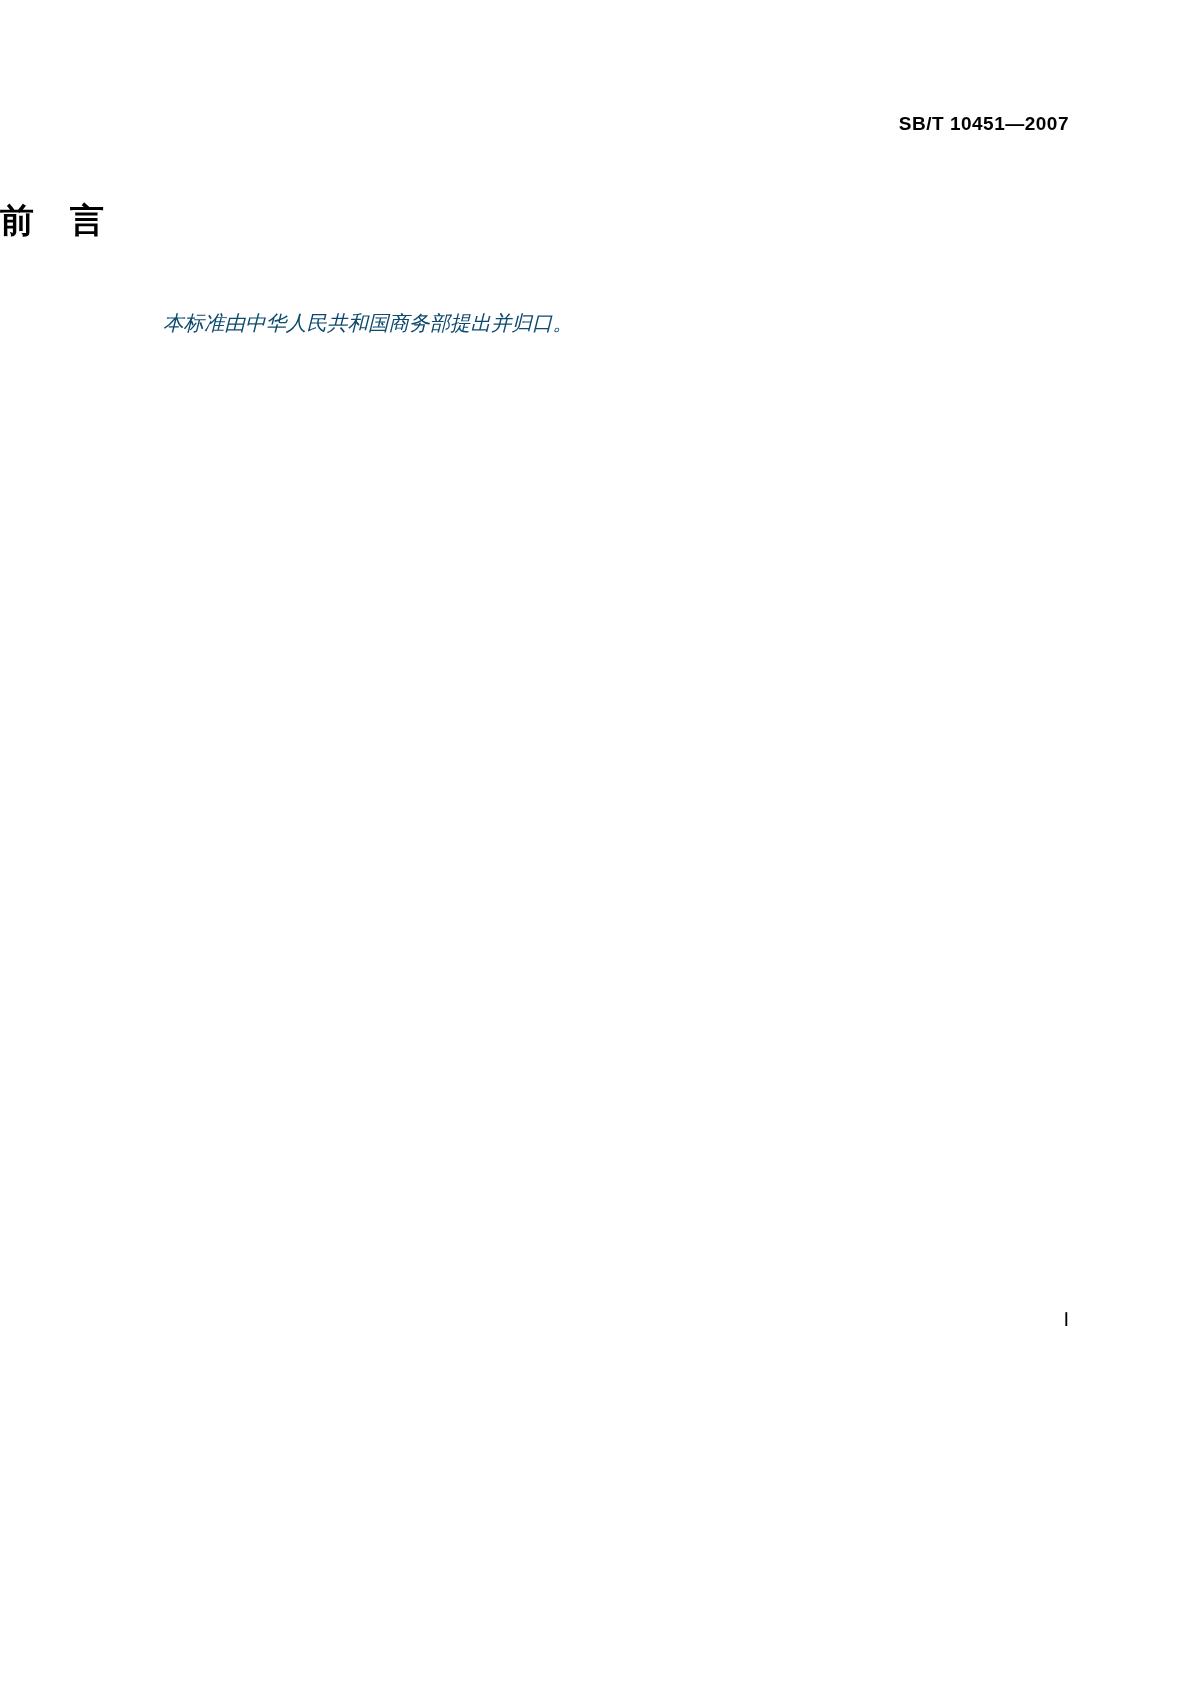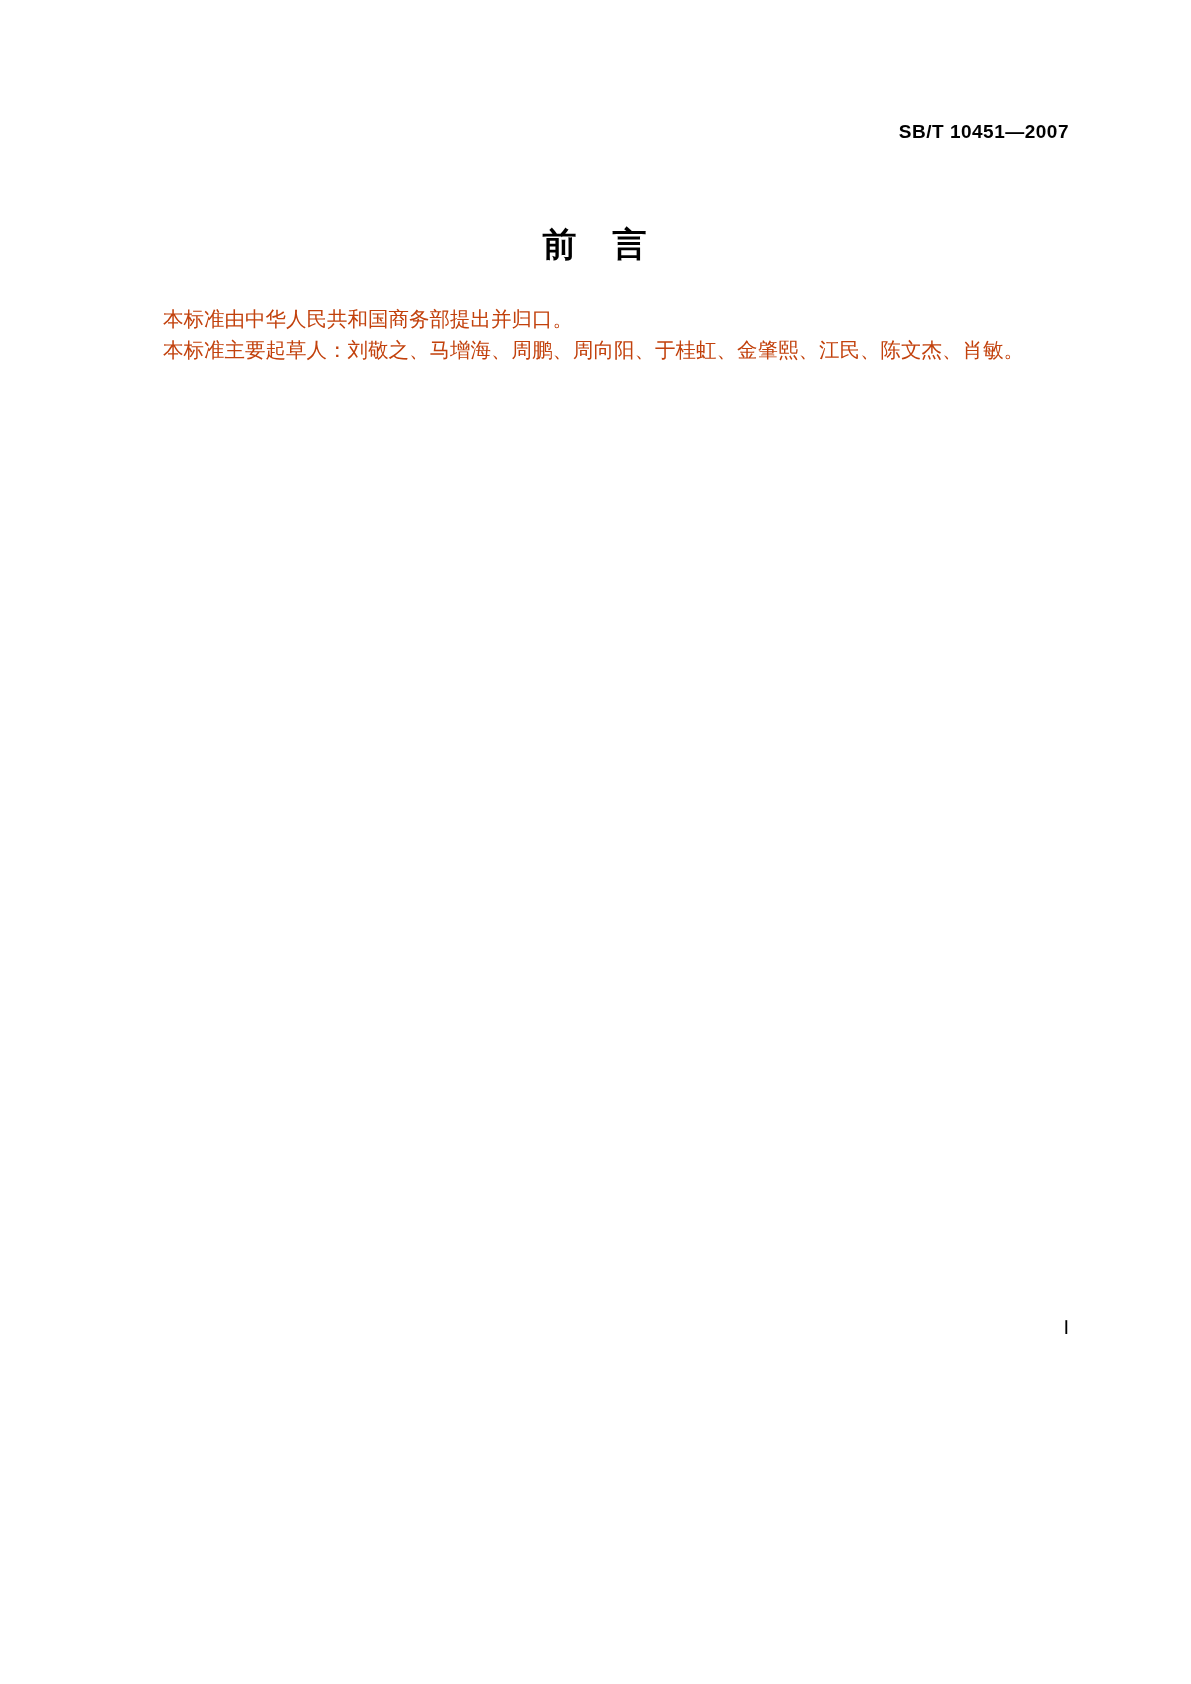--- a/index.html
+++ b/index.html
@@ -8,61 +8,61 @@
     background: #ffffff;
   }
   body {
     font-family: "Liberation Serif", "DejaVu Serif", serif;
     color: #000000;
   }
   .page {
     position: relative;
     width: 1191px;
     height: 1419px;
-    margin: 8px auto;
+    margin: 0 auto;
     background: #ffffff;
     overflow: hidden;
   }
   .header-code {
     position: absolute;
     top: 113px;
     right: 122px;
     font-family: "Liberation Sans", sans-serif;
     font-size: 19px;
     font-weight: bold;
     letter-spacing: 0.5px;
     color: #000;
     white-space: nowrap;
   }
   .doc-title {
     position: absolute;
-    top: 214px;
+    top: 198px;
     left: 0;
     width: 1191px;
-    text-align: center;
     font-family: "DejaVu Serif", "Liberation Serif", serif;
     font-size: 34px;
     font-weight: bold;
     letter-spacing: 2px;
     color: #000;
   }
   .doc-title .gap {
     display: inline-block;
     width: 34px;
   }
   .body-block {
     position: absolute;
-    top: 296px;
+    top: 308px;
     left: 122px;
     width: 948px;
     font-family: "DejaVu Serif", "Liberation Serif", serif;
     font-size: 20.5px;
     line-height: 31px;
-    color: #c2410c;
+    color: #0c4a6e;
     text-align: justify;
+    font-style: italic;
   }
   .para {
     margin: 0;
     text-indent: 41px;
   }
   .page-number {
     position: absolute;
     bottom: 88px;
     right: 122px;
     font-family: "Liberation Serif", serif;
@@ -76,18 +76,17 @@
 <div class="page">
 
   <div class="header-code">SB/T 10451—2007</div>
 
   <div class="doc-title">
     <span>前</span><span class="gap"></span><span>言</span>
   </div>
 
   <div class="body-block">
     <p class="para">本标准由中华人民共和国商务部提出并归口。</p>
-    <p class="para">本标准主要起草人：刘敬之、马增海、周鹏、周向阳、于桂虹、金肇熙、江民、陈文杰、肖敏。</p>
   </div>
 
   <div class="page-number">Ⅰ</div>
 
 </div>
 
 </body></html>

